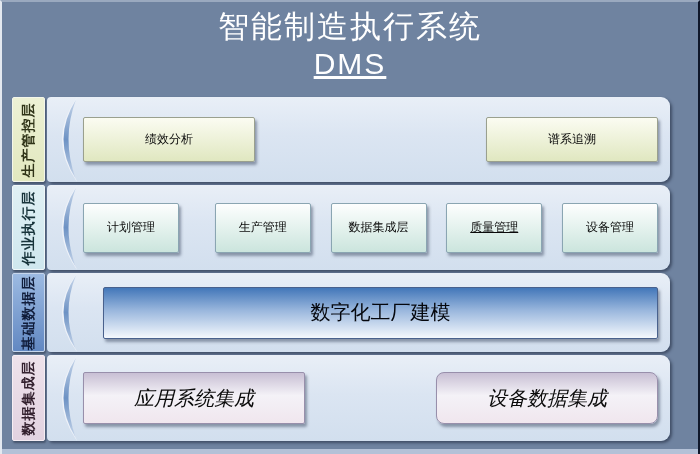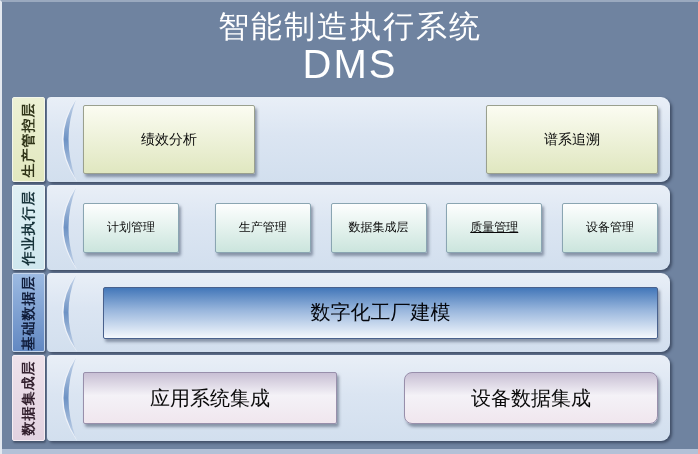--- a/index.html
+++ b/index.html
@@ -1,23 +1,23 @@
 <!DOCTYPE html>
 <html><head>
 <meta charset="utf-8">
 <style>
   html,body{margin:0;padding:0;background:#3c4a5e;font-family:"Liberation Sans","DejaVu Sans",sans-serif;}
   .stage{
     position:relative;width:700px;height:454px;box-sizing:border-box;
     background:#6f83a0;overflow:hidden;
-    border-left:2px solid #e4e9f0;border-top:2px solid #9aa9bf;border-right:2px solid #fca5a5;
+    border-left:2px solid #e4e9f0;border-top:2px solid #9aa9bf;border-right:2px solid #0f172a;
   }
   .title-block{position:absolute;top:6px;left:0;width:100%;text-align:center;color:#fff;}
   .title-line1{font-size:31px;font-weight:400;letter-spacing:2px;line-height:38px;}
-  .title-line2{font-size:40px;font-weight:400;letter-spacing:2px;line-height:36px;}
+  .title-line2{font-size:30px;font-weight:400;letter-spacing:2px;line-height:36px;text-decoration:underline;}
   .layers{position:absolute;left:10px;top:95px;width:658px;display:flex;flex-direction:column;gap:3px;}
   .row{display:flex;align-items:stretch;}
   .row.h0{height:85px}.row.h1{height:85px}.row.h2{height:79px}.row.h3{height:86px}
   .tab{
     width:33px;box-sizing:border-box;border:1px solid #fff;border-radius:2px;
     display:flex;align-items:center;justify-content:center;
     box-shadow:1px 2px 2px rgba(25,35,55,.5);
   }
   .tab-label{
     transform:rotate(-90deg);white-space:nowrap;
@@ -31,24 +31,24 @@
     background:linear-gradient(180deg,#e9eff7 0%,#dbe5f2 45%,#d2dfee 100%);
     box-shadow:2px 2px 3px rgba(25,35,55,.55);
   }
   .curve-svg{position:absolute;left:0;top:0;height:100%;width:30px;pointer-events:none;}
   .box{
     box-sizing:border-box;border:1px solid #999;border-radius:2px;
     display:flex;align-items:center;justify-content:center;
     box-shadow:2px 3px 3px rgba(60,72,95,.5);
     color:#000;
   }
-  .r0 .box{width:172px;height:69px;font-size:14px;}
+  .r0 .box{width:172px;height:45px;font-size:12px;}
   .r1 .box{width:96px;height:50px;font-size:12px;}
   .r2 .box{flex:1;height:52px;font-size:20px;margin-left:20px;}
-  .r3 .box{width:254px;height:52px;font-size:20px;}
+  .r3 .box{width:222px;height:52px;font-size:20px;font-style:italic;}
   .bottom-strip{position:absolute;left:0;bottom:0;width:100%;height:5px;background:#b3c1d7;}
 </style>
 </head>
 <body>
 
 <div class="stage">
   <div class="title-block">
     <div class="title-line1">智能制造执行系统</div>
     <div class="title-line2">DMS</div>
   </div>

